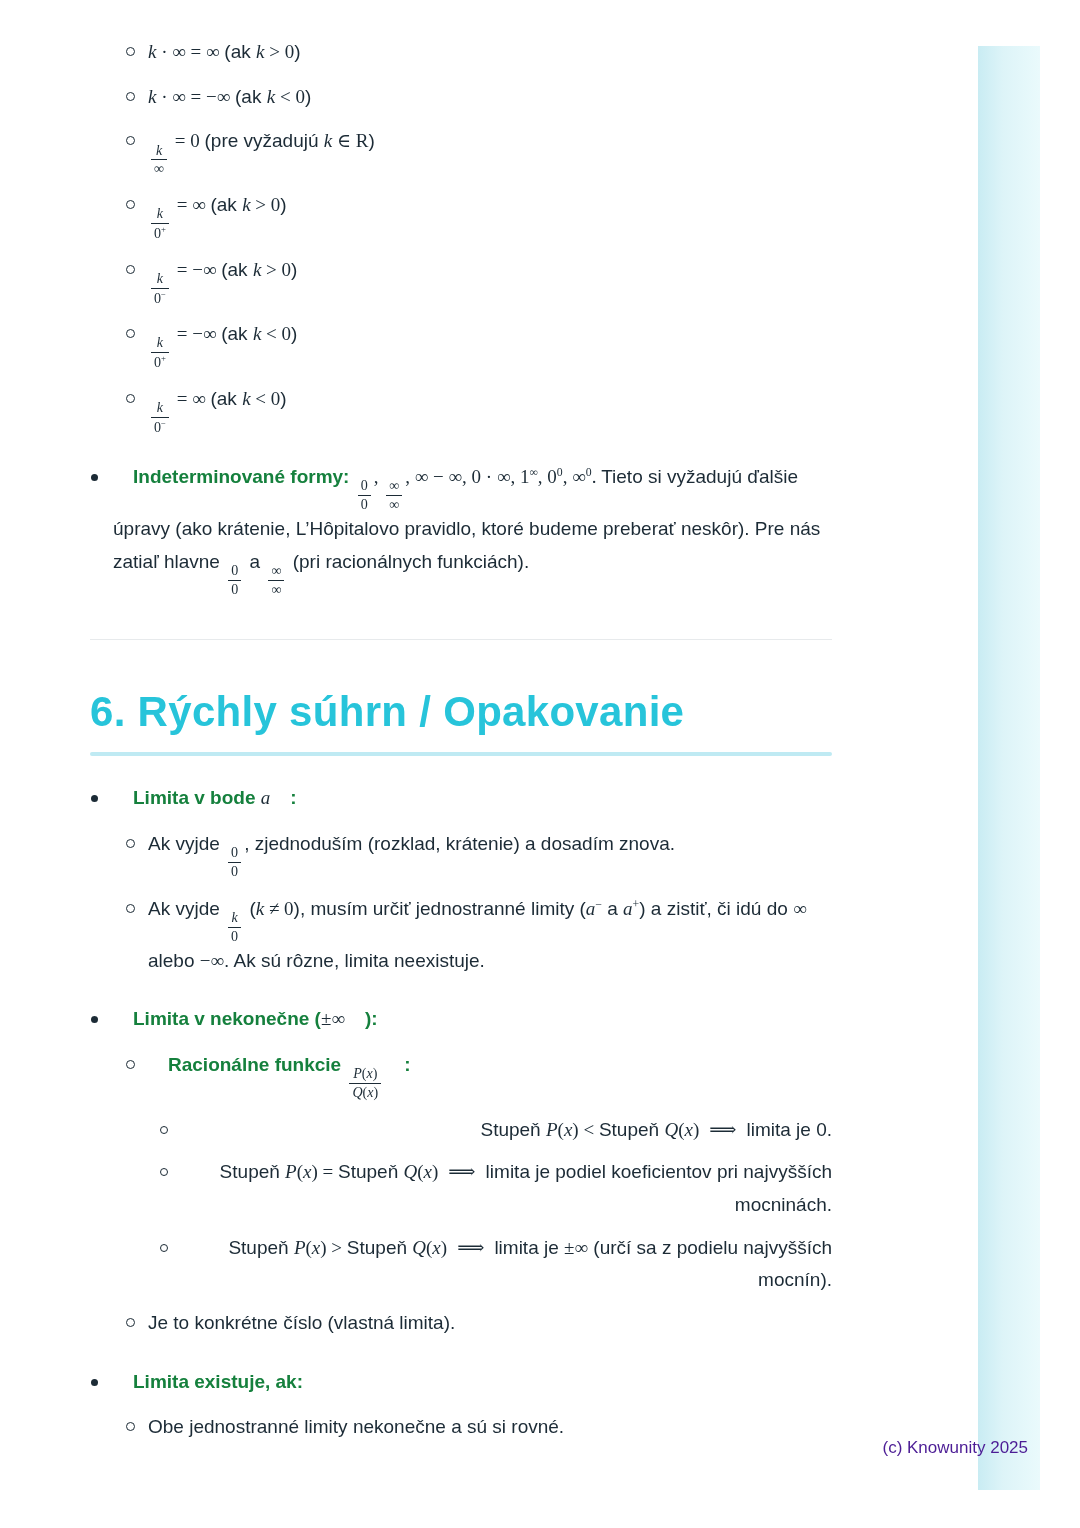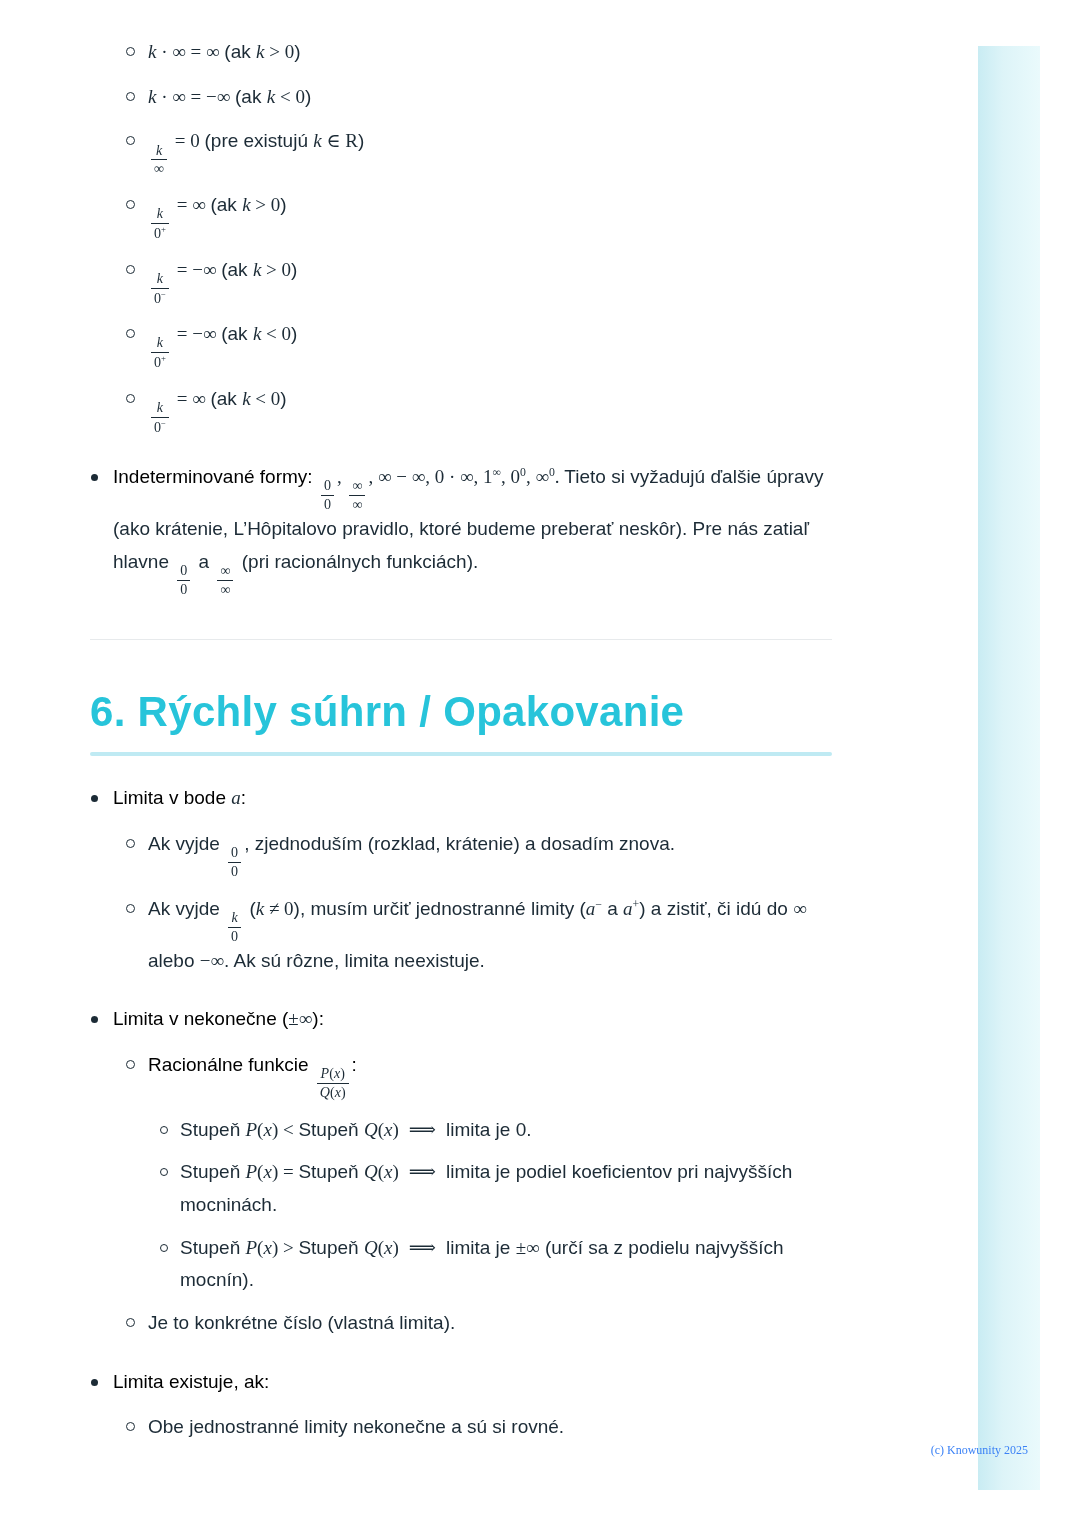--- a/index.html
+++ b/index.html
@@ -30,27 +30,27 @@
 
   
   .li { display: flex; align-items: flex-start; margin-bottom: 13px; }
   .li-text { flex: 1; font-size: 19px; line-height: 1.72; }
   .bullet { flex: none; border-radius: 50%; }
   .b1 { width: 7px; height: 7px; background: #1c2b36; margin: 13px 15px 0 1px; }
   .b2 { width: 9px; height: 9px; border: 1.8px solid #1c2b36; margin: 11px 13px 0 0; }
   .b3 { width: 8px; height: 8px; border: 1.6px solid #1c2b36; margin: 12px 12px 0 0; }
   .lvl1 { margin-top: 26px; }
   .lvl2 { margin-left: 36px; }
-  .lvl3 { margin-left: 70px; margin-bottom: 10px; }
+  .lvl3 { margin-left: 70px; margin-bottom: 10px; text-align: right; }
 
   #formula-list .lvl2 { margin-bottom: 12px; }
 
   
   .txt  { font-family: "Liberation Sans", sans-serif; }
-  .bold { font-weight: 400; color: #000000; }
+  .bold { font-weight: 700; color: #15803d; margin-left: 20px; }
   .math-i { font-family: "Liberation Serif", "DejaVu Serif", serif; font-style: italic; }
   .math-n { font-family: "Liberation Serif", "DejaVu Serif", serif; }
   sup.sup { font-family: "Liberation Serif", "DejaVu Serif", serif; font-size: 0.62em; }
   .arrow { margin: 0 10px; }
 
   
   .frac {
     display: inline-flex;
     flex-direction: column;
     align-items: center;
@@ -84,24 +84,24 @@
     background: #bfeaf3;
     border-radius: 2px;
     margin-top: 16px;
   }
 
   #summary-list { margin-top: 10px; }
 
   .footer {
     position: absolute;
     right: 52px; bottom: 70px;
-    font-size: 12px;
-    color: #3b82f6;
+    font-size: 17px;
+    color: #4c1d95;
     z-index: 2;
-    font-family: Liberation Serif, serif;
+    font-family: Liberation Sans, sans-serif;
   }
 </style>
 </head>
 <body>
 
 <div class="right-strip"></div>
 
 <main class="content">
 
   <div id="formula-list">
@@ -111,21 +111,21 @@
       </div>
       <div class="li lvl2">
         <span class="bullet b2"></span>
         <div class="li-text"><span class="math-i">k</span><span class="math-n"> · ∞ = −∞ </span><span class="txt">(ak </span><span class="math-i">k</span><span class="math-n"> &lt; 0</span><span class="txt">)</span></div>
       </div>
       <div class="li lvl2">
         <span class="bullet b2"></span>
         <div class="li-text"><span class="frac">
             <span class="fnum"><span class="math-i">k</span></span>
             <span class="fden"><span class="math-n">∞</span></span>
-          </span><span class="math-n"> = 0 </span><span class="txt">(pre existujú </span><span class="math-i">k</span><span class="math-n"> ∈ R</span><span class="txt">)</span></div>
+          </span><span class="math-n"> = 0 </span><span class="txt">(pre vyžadujú </span><span class="math-i">k</span><span class="math-n"> ∈ R</span><span class="txt">)</span></div>
       </div>
       <div class="li lvl2">
         <span class="bullet b2"></span>
         <div class="li-text"><span class="frac">
             <span class="fnum"><span class="math-i">k</span></span>
             <span class="fden"><span class="math-n">0</span><sup class="sup">+</sup></span>
           </span><span class="math-n"> = ∞ </span><span class="txt">(ak </span><span class="math-i">k</span><span class="math-n"> &gt; 0</span><span class="txt">)</span></div>
       </div>
       <div class="li lvl2">
         <span class="bullet b2"></span>

